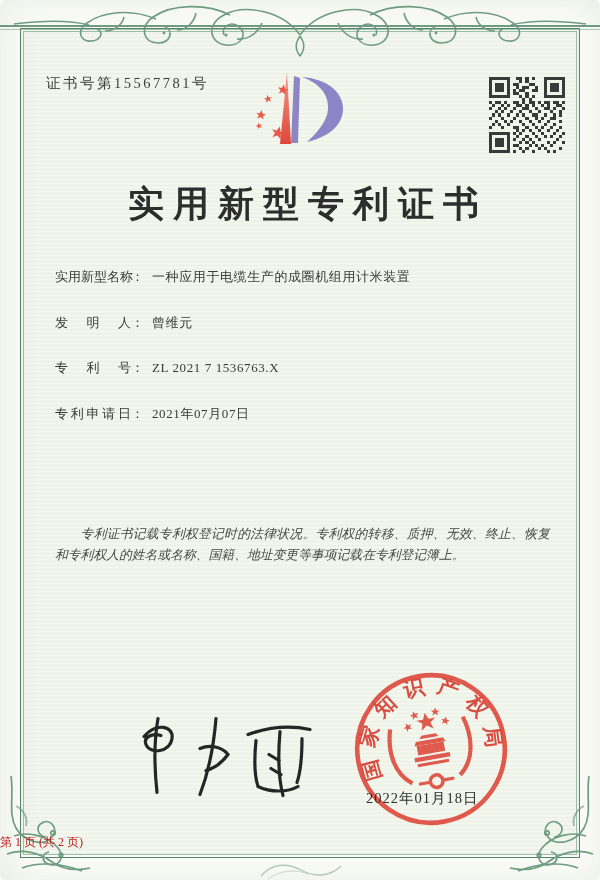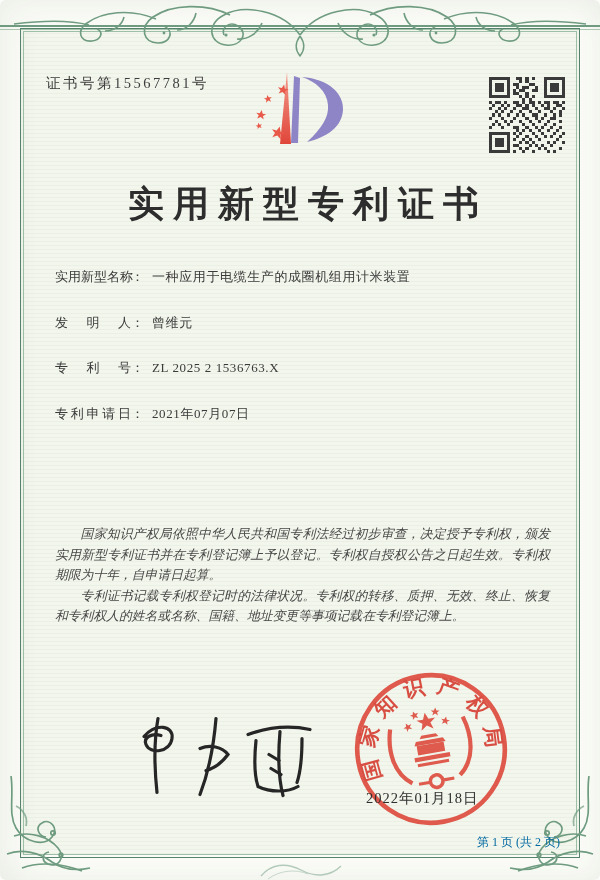--- a/index.html
+++ b/index.html
@@ -37,21 +37,21 @@
 
   .paras{position:absolute;left:55px;right:50px;top:524px;font-size:12.8px;line-height:20.6px;
          font-style:italic;color:#474747;text-align:justify;z-index:3;}
   .paras p{margin:0;text-indent:2em;}
 
   .director{position:absolute;left:55px;top:735px;font-size:15.5px;font-weight:700;line-height:30px;
             color:#2f2f2f;z-index:3;}
   .signature{position:absolute;left:130px;top:700px;width:200px;height:105px;z-index:3;}
   .seal{position:absolute;left:352px;top:670px;width:158px;height:158px;z-index:4;opacity:.88;}
   .seal-date{position:absolute;left:366px;top:789px;font-size:14.5px;letter-spacing:1px;color:#2f2f2f;z-index:5;}
-  .footer{position:absolute;left:0;width:560px;top:834px;text-align:right;font-size:12px;color:#0369a1;z-index:3;}
+  .footer{position:absolute;left:0;width:560px;top:834px;text-align:left;font-size:12px;color:#b91c1c;z-index:3;}
 </style>
 </head>
 <body>
 
 <div class="page">
 
   <div class="paper"></div>
 
   <svg class="top-band" viewBox="0 0 600 58">
     <path d="M0 24 H600" class="gs" stroke-width="2.2"></path>
@@ -152,29 +152,28 @@
   <div class="title">实用新型专利证书</div>
 
   <div class="fields">
     <div class="row">
       <span class="lbl">实用新型名称</span><span>：</span><span class="val">一种应用于电缆生产的成圈机组用计米装置</span>
     </div>
     <div class="row">
       <span class="lbl">发明人</span><span>：</span><span class="val">曾维元</span>
     </div>
     <div class="row">
-      <span class="lbl">专利号</span><span>：</span><span class="val">ZL 2025 2 1536763.X</span>
+      <span class="lbl">专利号</span><span>：</span><span class="val">ZL 2021 7 1536763.X</span>
     </div>
     <div class="row">
       <span class="lbl">专利申请日</span><span>：</span><span class="val">2021年07月07日</span>
     </div>
   </div>
 
   <div class="paras">
-    <p>国家知识产权局依照中华人民共和国专利法经过初步审查，决定授予专利权，颁发实用新型专利证书并在专利登记簿上予以登记。专利权自授权公告之日起生效。专利权期限为十年，自申请日起算。</p>
     <p>专利证书记载专利权登记时的法律状况。专利权的转移、质押、无效、终止、恢复和专利权人的姓名或名称、国籍、地址变更等事项记载在专利登记簿上。</p>
   </div>
 
 
   <svg class="signature" viewBox="0 0 200 100" aria-label="申长雨">
     <g fill="none" stroke="#262626" stroke-width="3.2" stroke-linecap="round">
       <path d="M28 16 C24 38 24 62 27 90"></path>
       <path d="M14 34 C26 20 44 23 42 36 C40 50 20 52 16 42 C13 35 22 30 31 33"></path>
       <path d="M86 16 C84 40 80 66 70 92"></path>
       <path d="M70 46 C80 42 92 44 98 52 C92 60 84 66 76 68"></path>

